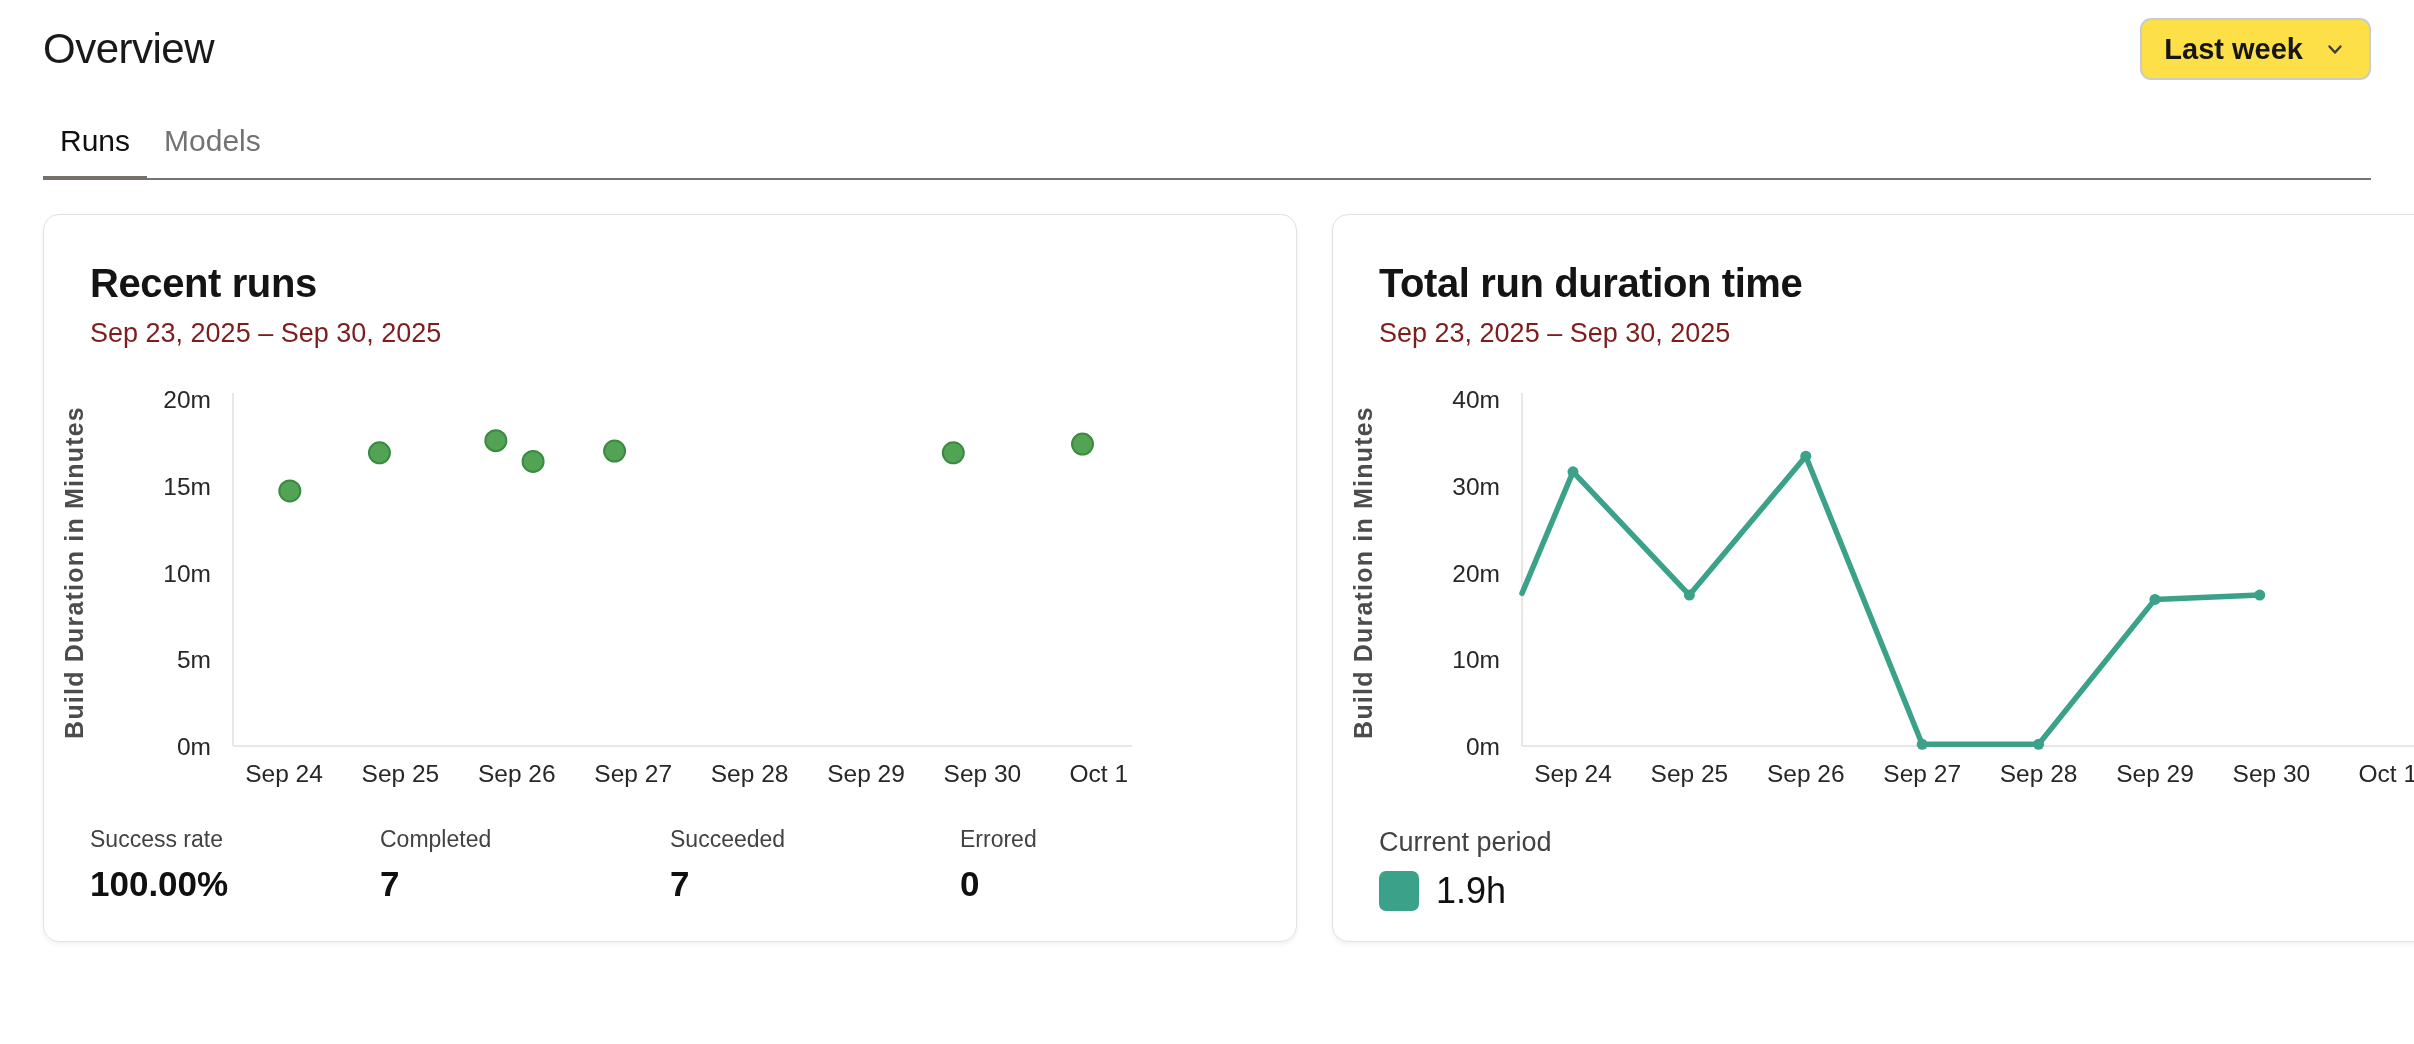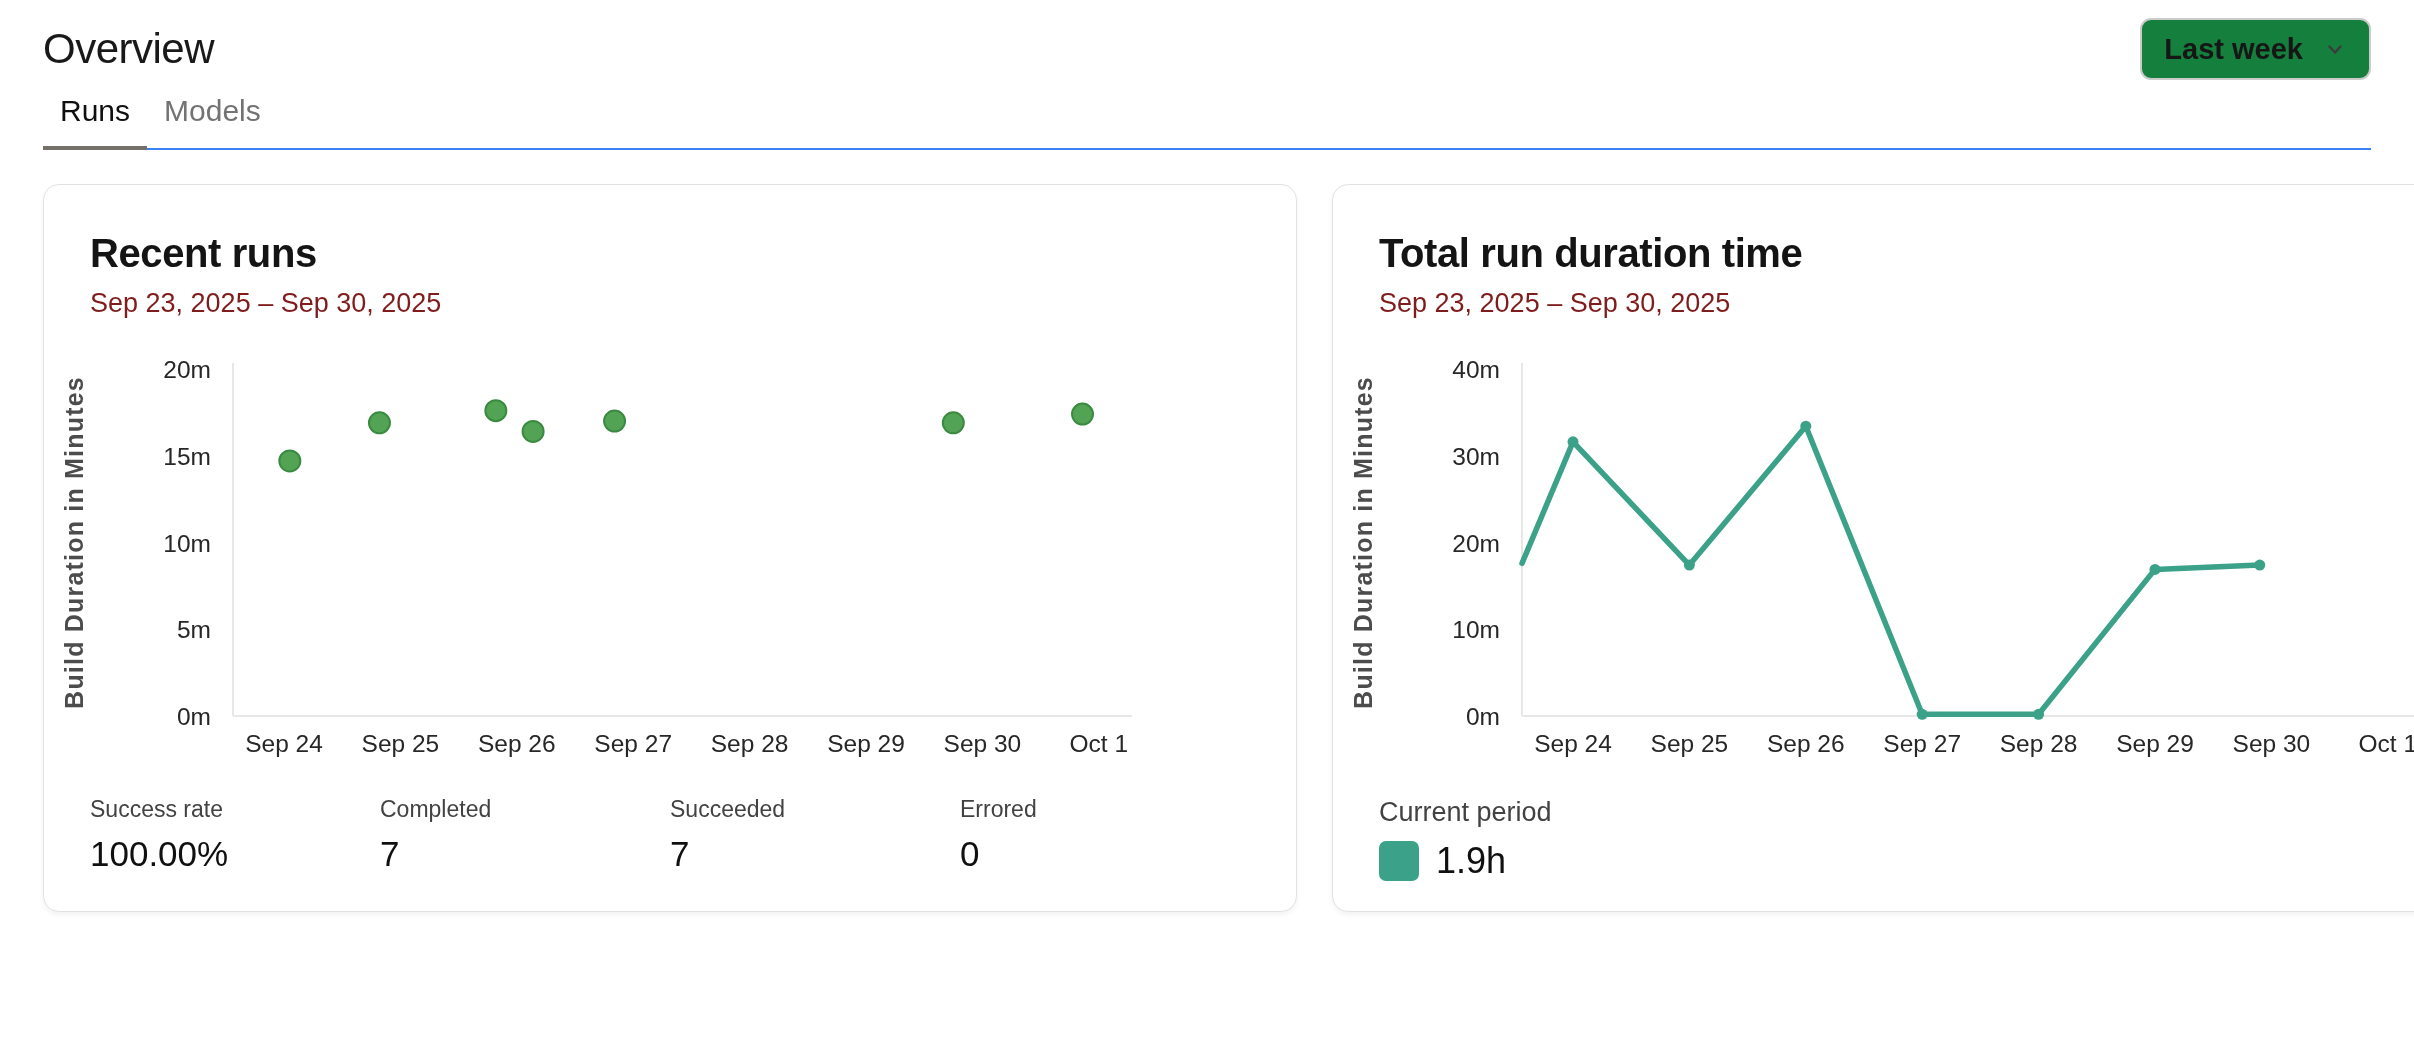--- a/index.html
+++ b/index.html
@@ -7,30 +7,30 @@
   body {
     width:2414px; height:1044px; overflow:hidden;
     font-family:"Liberation Sans", sans-serif; color:#161616;
   }
   .page { padding:0 43px; }
 
   
   .topbar { display:flex; justify-content:space-between; align-items:center; padding-top:24px; height:74px; }
   .page-title { font-size:42px; font-weight:400; color:#191919; margin:0; letter-spacing:-0.5px; }
   .period-btn {
-    height:62px; padding:0 22px; background:#15803d;
+    height:62px; padding:0 22px; background:#fde047;
     border:2px solid #cbcbc9; border-radius:11px;
     display:flex; align-items:center; gap:20px;
     font-family:"Liberation Sans", sans-serif;
     font-size:29px; font-weight:600; color:#161616; cursor:pointer;
   }
   .period-btn svg { display:block; }
 
   
-  .tabs { display:flex; margin-top:14px; border-bottom:2px solid #3b82f6; }
+  .tabs { display:flex; margin-top:44px; border-bottom:2px solid #737373; }
   .tab {
     font-size:30px; color:#737373; padding:6px 17px 18px;
     border-bottom:4px solid transparent; margin-bottom:-2px; cursor:pointer;
   }
   .tab.active { color:#0f0f0f; border-bottom-color:#757069; }
 
   
   .cards { display:flex; gap:35px; margin-top:34px; }
   .card {
     flex:1; height:728px; background:#fff;
@@ -41,21 +41,21 @@
   .card-subtitle { font-size:27px; color:#7f1d1d; margin-top:10px; line-height:1.2; }
 
   .chart-wrap { margin-top:26px; margin-left:-27px; height:425px; }
   svg.chart { display:block; }
   svg.chart text.tick { font-size:24.5px; fill:#272727; }
   svg.chart text.ytitle { font-size:25px; fill:#4c4c4c; font-weight:bold; letter-spacing:1.2px; }
 
   
   .stats { display:grid; grid-template-columns:repeat(4,290px); margin-top:26px; }
   .stat-label { font-size:23px; color:#424242; line-height:1.2; }
-  .stat-value { font-size:35px; font-weight:400; color:#101010; margin-top:10px; }
+  .stat-value { font-size:35px; font-weight:700; color:#101010; margin-top:10px; }
 
   
   .legend-label { font-size:27px; color:#424242; margin-top:26px; line-height:1.2; }
   .legend-row { display:flex; align-items:center; gap:17px; margin-top:11px; }
   .legend-swatch { width:40px; height:40px; border-radius:7px; background:#3ba188; }
   .legend-value { font-size:36px; font-weight:400; color:#101010; }
 </style>
 </head>
 <body>
 

